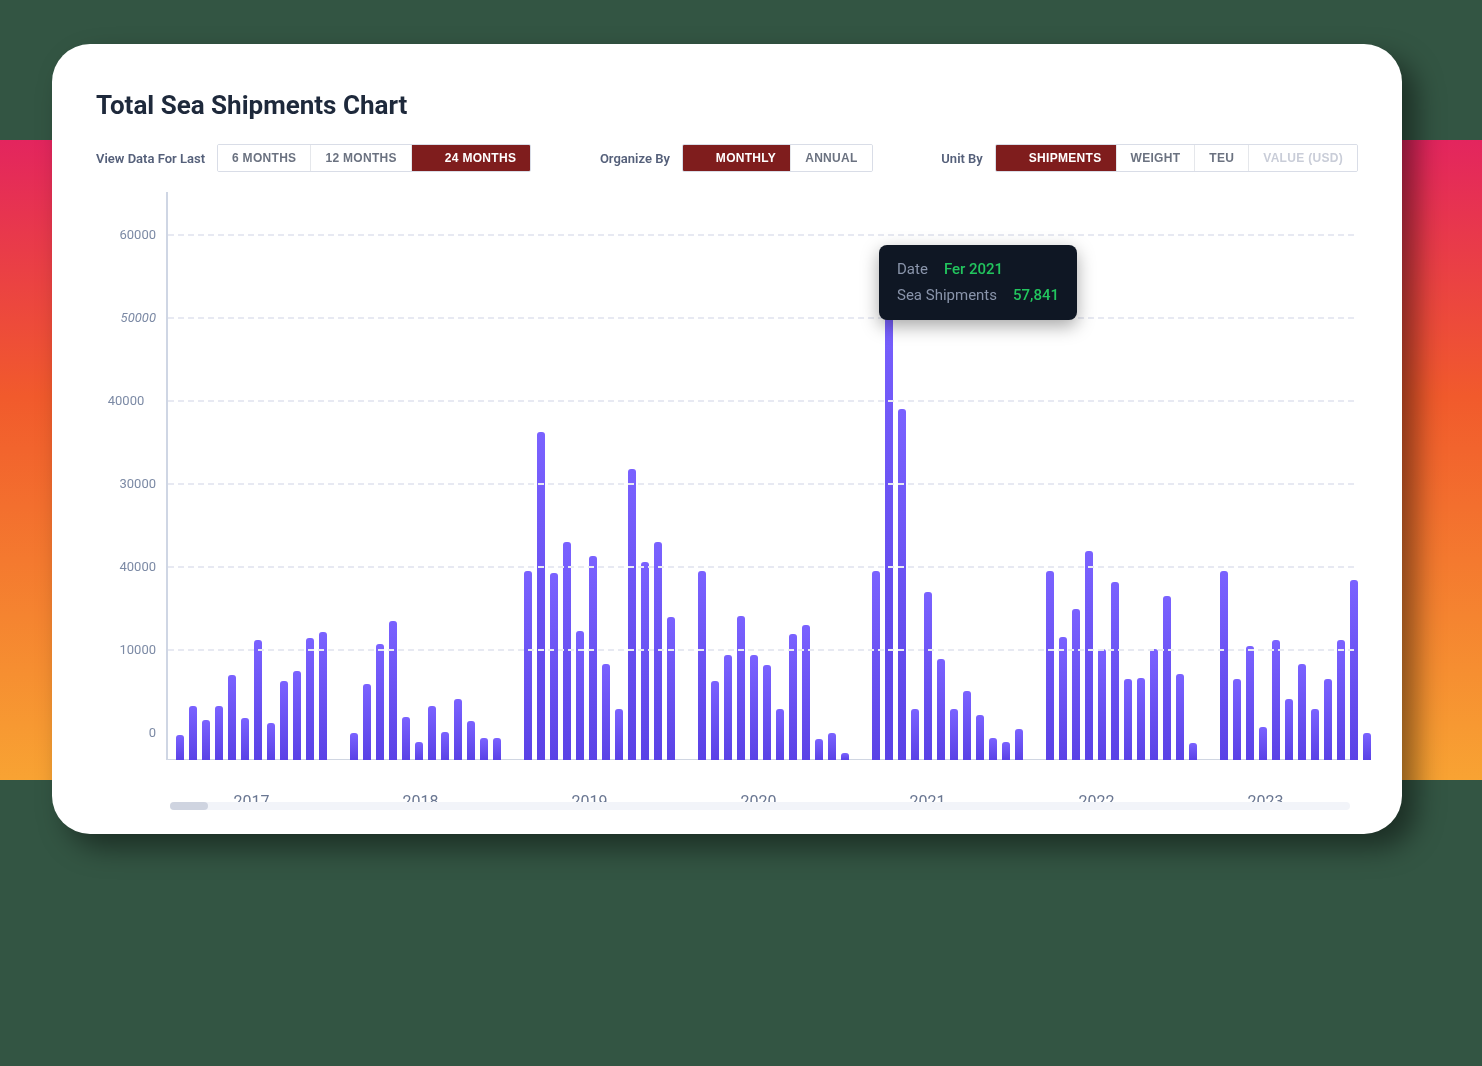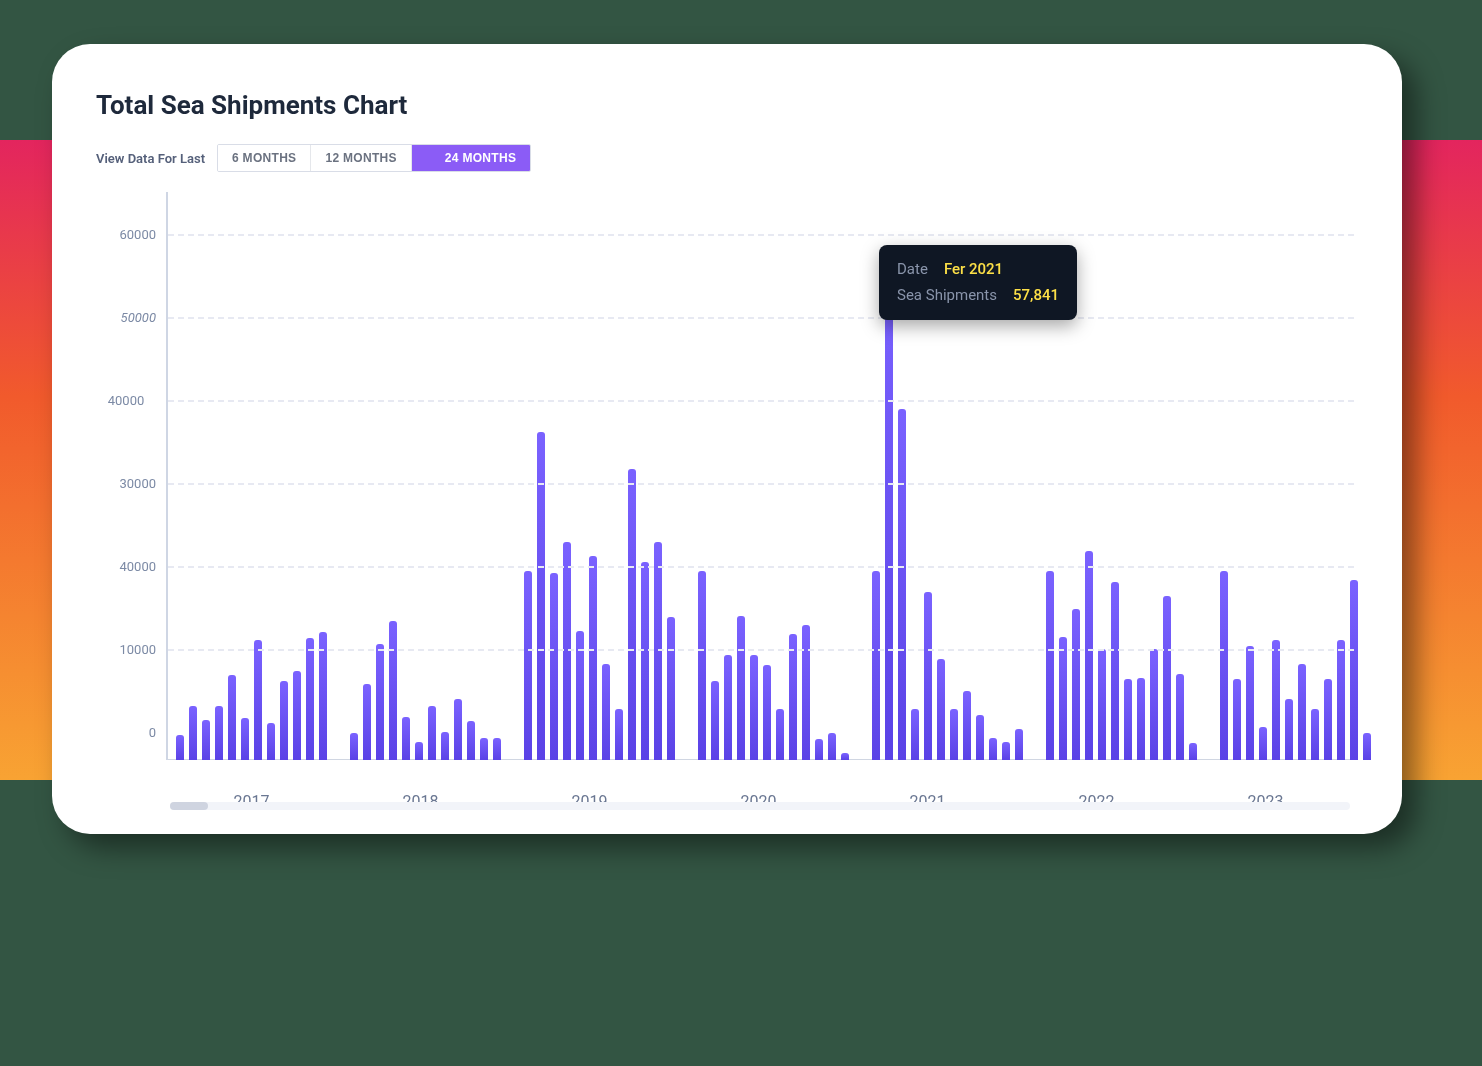--- a/index.html
+++ b/index.html
@@ -82,21 +82,21 @@
     font-size: 12px;
     letter-spacing: 0.3px;
     padding: 6px 14px;
     cursor: pointer;
   }
   .seg button + button {
     border-left: 1px solid #e5e7eb;
     text-align: right;
   }
   .seg button.active {
-    background: #8b5cf6;
+    background: #7f1d1d;
     color: #ffffff;
     padding-left: 33px;
   }
   .seg button.disabled {
     color: #c9cdd8;
     cursor: default;
   }
 
   
   .chart-wrap {
@@ -195,21 +195,21 @@
     color: #fff;
     border-radius: 8px;
     padding: 12px 18px;
     font-size: 15px;
     line-height: 1.7;
     box-shadow: 0 6px 18px rgba(0,0,0,0.35);
     white-space: nowrap;
   }
   .tooltip .tt-row { display: flex; gap: 16px; }
   .tooltip .tt-k { color: #8994aa; }
-  .tooltip .tt-v { color: #fde047; font-weight: 500; }
+  .tooltip .tt-v { color: #22c55e; font-weight: 500; }
 
   .scroll-track {
     position: absolute;
     left: 74px;
     right: 8px;
     bottom: -4px;
     height: 8px;
     background: #f2f4f9;
     border-radius: 7px;
   }
@@ -232,20 +232,36 @@
 <div class="card">
   <h2 class="title">Total Sea Shipments Chart</h2>
 
   <div class="controls-row">
     <div class="ctrl-group">
       <span class="ctrl-label">View Data For Last</span>
       <div class="seg" id="seg-view">
           <button>6 MONTHS</button>
           <button>12 MONTHS</button>
           <button class="active">24 MONTHS</button>
+        </div>
+    </div>
+    <div class="ctrl-group">
+      <span class="ctrl-label">Organize By</span>
+      <div class="seg" id="seg-org">
+          <button class="active">MONTHLY</button>
+          <button>ANNUAL</button>
+        </div>
+    </div>
+    <div class="ctrl-group">
+      <span class="ctrl-label">Unit By</span>
+      <div class="seg" id="seg-unit">
+          <button class="active">SHIPMENTS</button>
+          <button>WEIGHT</button>
+          <button>TEU</button>
+          <button class="disabled">VALUE (USD)</button>
         </div>
     </div>
   </div>
 
   <div class="chart-wrap">
     <div class="y-axis" id="y-axis">
         <div class="y-tick" style="top: 540px;">0</div>
         <div class="y-tick" style="top: 456.923px;">10000</div>
         <div class="y-tick" style="top: 373.846px;">40000</div>
         <div class="y-tick" style="top: 290.769px;">30000</div>

